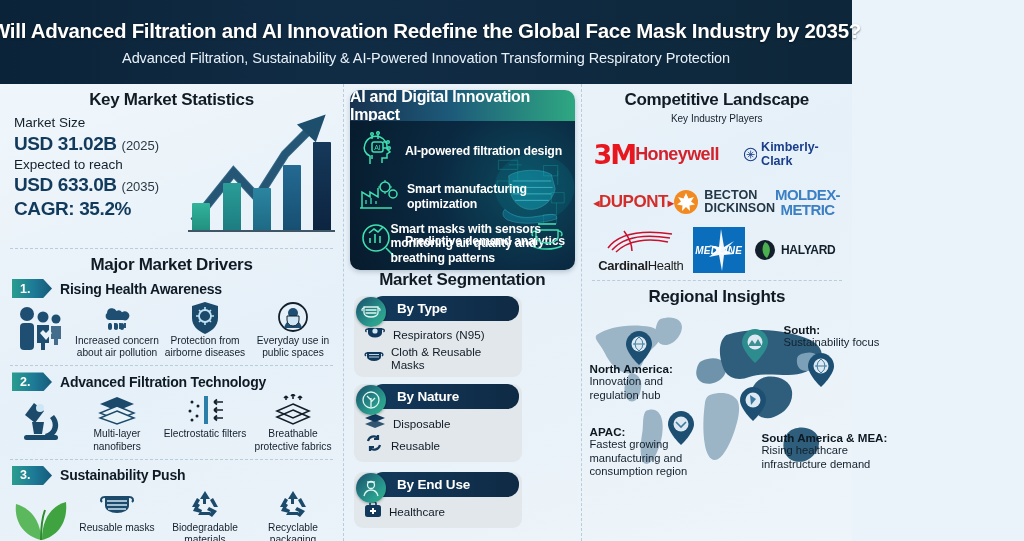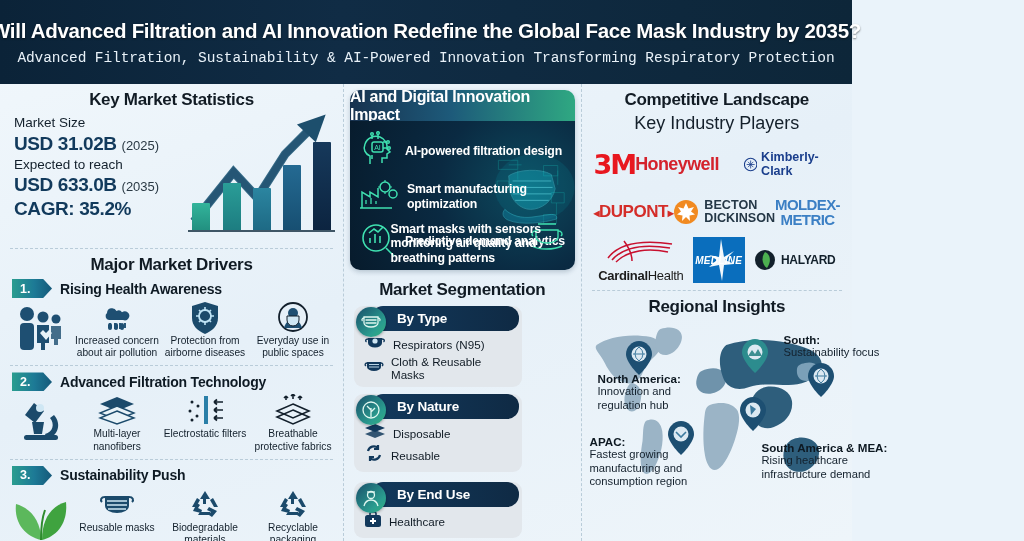--- a/index.html
+++ b/index.html
@@ -21,38 +21,38 @@
     align-items: center; justify-content: center;
     padding: 0 12px;
   }
   .header h1 {
     font-size: 20.5px; font-weight: bold; color: #ffffff;
     letter-spacing: -0.3px; white-space: nowrap;
     text-shadow: 0 1px 2px rgba(0,0,0,.5);
   }
   .header h2 {
     font-size: 14.5px; font-weight: normal; color: #e8f1f8;
-    margin-top: 7px; white-space: nowrap; letter-spacing: -0.1px; font-family: Liberation Mono, monospace;
+    margin-top: 7px; white-space: nowrap; letter-spacing: -0.1px;
   }
 
   
   .body-grid {
     display: flex; height: 457px; width: 100%;
   }
   .col-left   { width: 343px; position: relative; padding: 6px 8px 0 8px; }
   .col-mid    { width: 360px; position: relative; padding: 6px 6px 0 6px;
                 border-left: 1px dashed #b9ccd9; border-right: 1px dashed #b9ccd9; }
   .col-right  { width: 321px; position: relative; padding: 6px 8px 0 8px; }
 
   .sec-title {
     text-align: center; font-size: 17px; font-weight: bold;
     color: #111b24; letter-spacing: -0.3px;
   }
   .sec-sub {
-    text-align: center; font-size: 18px; color: #14202b; margin-top: 3px;
+    text-align: center; font-size: 10px; color: #14202b; margin-top: 3px;
   }
   .hr-dash { border: 0; border-top: 1px dashed #b9ccd9; margin: 6px 2px; }
 
   
   .stats-wrap { display: flex; align-items: flex-start; }
   .stats-text { width: 178px; padding-left: 6px; padding-top: 5px; }
   .stat-label { font-size: 13.5px; color: #13202c; line-height: 1.25; }
   .stat-big { font-size: 19px; font-weight: bold; color: #123a5c; line-height: 1.3;
               letter-spacing: -0.4px; white-space: nowrap; }
   .stat-big .yr { font-size: 13px; font-weight: normal; color: #2a3944; letter-spacing: 0; }
@@ -469,21 +469,21 @@
                 <path d="M8 19c-4 0-5 3-3 5M30 19c4 0 5 3 3 5"></path>
               <path d="M4 34c6 4 22 4 30 0"></path>
                 <path d="M10 12h18"></path>
             </svg>
           </span>
 
           <div class="ai-caption">Smart masks with sensors monitoring air quality and breathing patterns</div>
         </div>
       </div>
 
-      <div class="sec-title" style="margin-top:10px">Market Segmentation</div>
+      <div class="sec-title" style="">Market Segmentation</div>
 
       <div class="seg-grid" style="margin-top:6px">
 
         <div class="seg-card">
           <div class="seg-ic">
             <svg width="20" height="18" viewBox="0 0 20 18" fill="none" stroke="#dff7f0" stroke-width="1.3">
               <path d="M3 4h14v6a7 4 0 01-14 0z"></path>
                 <path d="M3 5c-2 0-2.5 2-1.5 3M17 5c2 0 2.5 2 1.5 3"></path>
               <path d="M4.5 7h11M4.5 10h11"></path>
               </svg>
@@ -683,21 +683,21 @@
             </svg>
         </span>
         <span class="pin" style="left:78px;top:102px">
           <svg width="26" height="34" viewBox="0 0 26 34">
               <path d="M13 0C6 0 0 6 0 13c0 9 13 21 13 21s13-12 13-21C26 6 20 0 13 0z" fill="#1d4f72"></path>
               <circle cx="13" cy="13" r="7.5" fill="#dce9f2"></circle>
               <path d="M8 11l5 5 5-5" stroke="#3d7a9e" stroke-width="1.6" fill="none"></path>
             </svg>
         </span>
 
-        <div class="reg" style="left:8px;top:53px;width:110px">
+        <div class="reg" style="left:0px;top:53px;width:110px">
           <div class="hd">North America:</div>
           <div class="bd">Innovation and regulation hub</div>
         </div>
         <div class="reg" style="left:194px;top:14px;width:116px">
           <div class="hd">South:</div>
           <div class="bd">Sustainability focus</div>
         </div>
         <div class="reg" style="left:0px;top:116px;width:118px">
           <div class="hd">APAC:</div>
           <div class="bd">Fastest growing manufacturing and consumption region</div>

